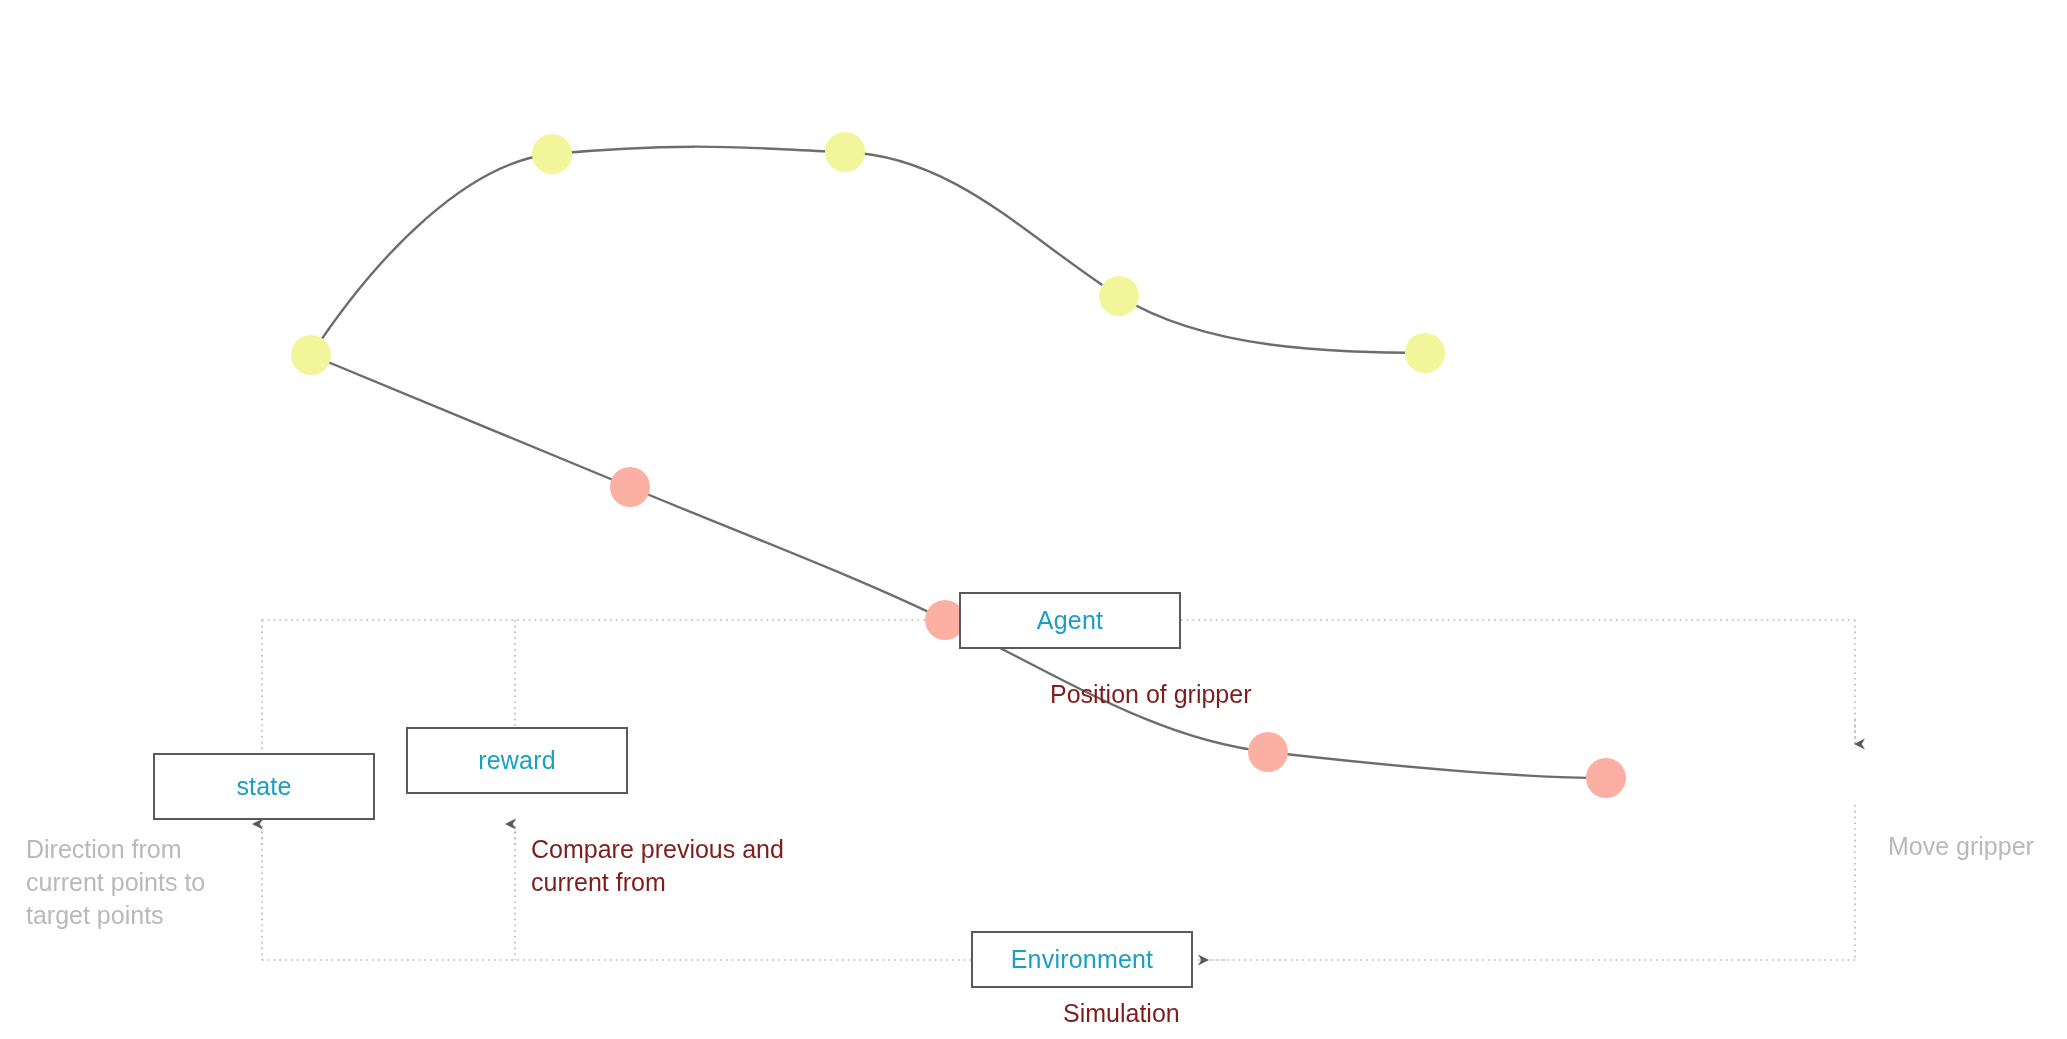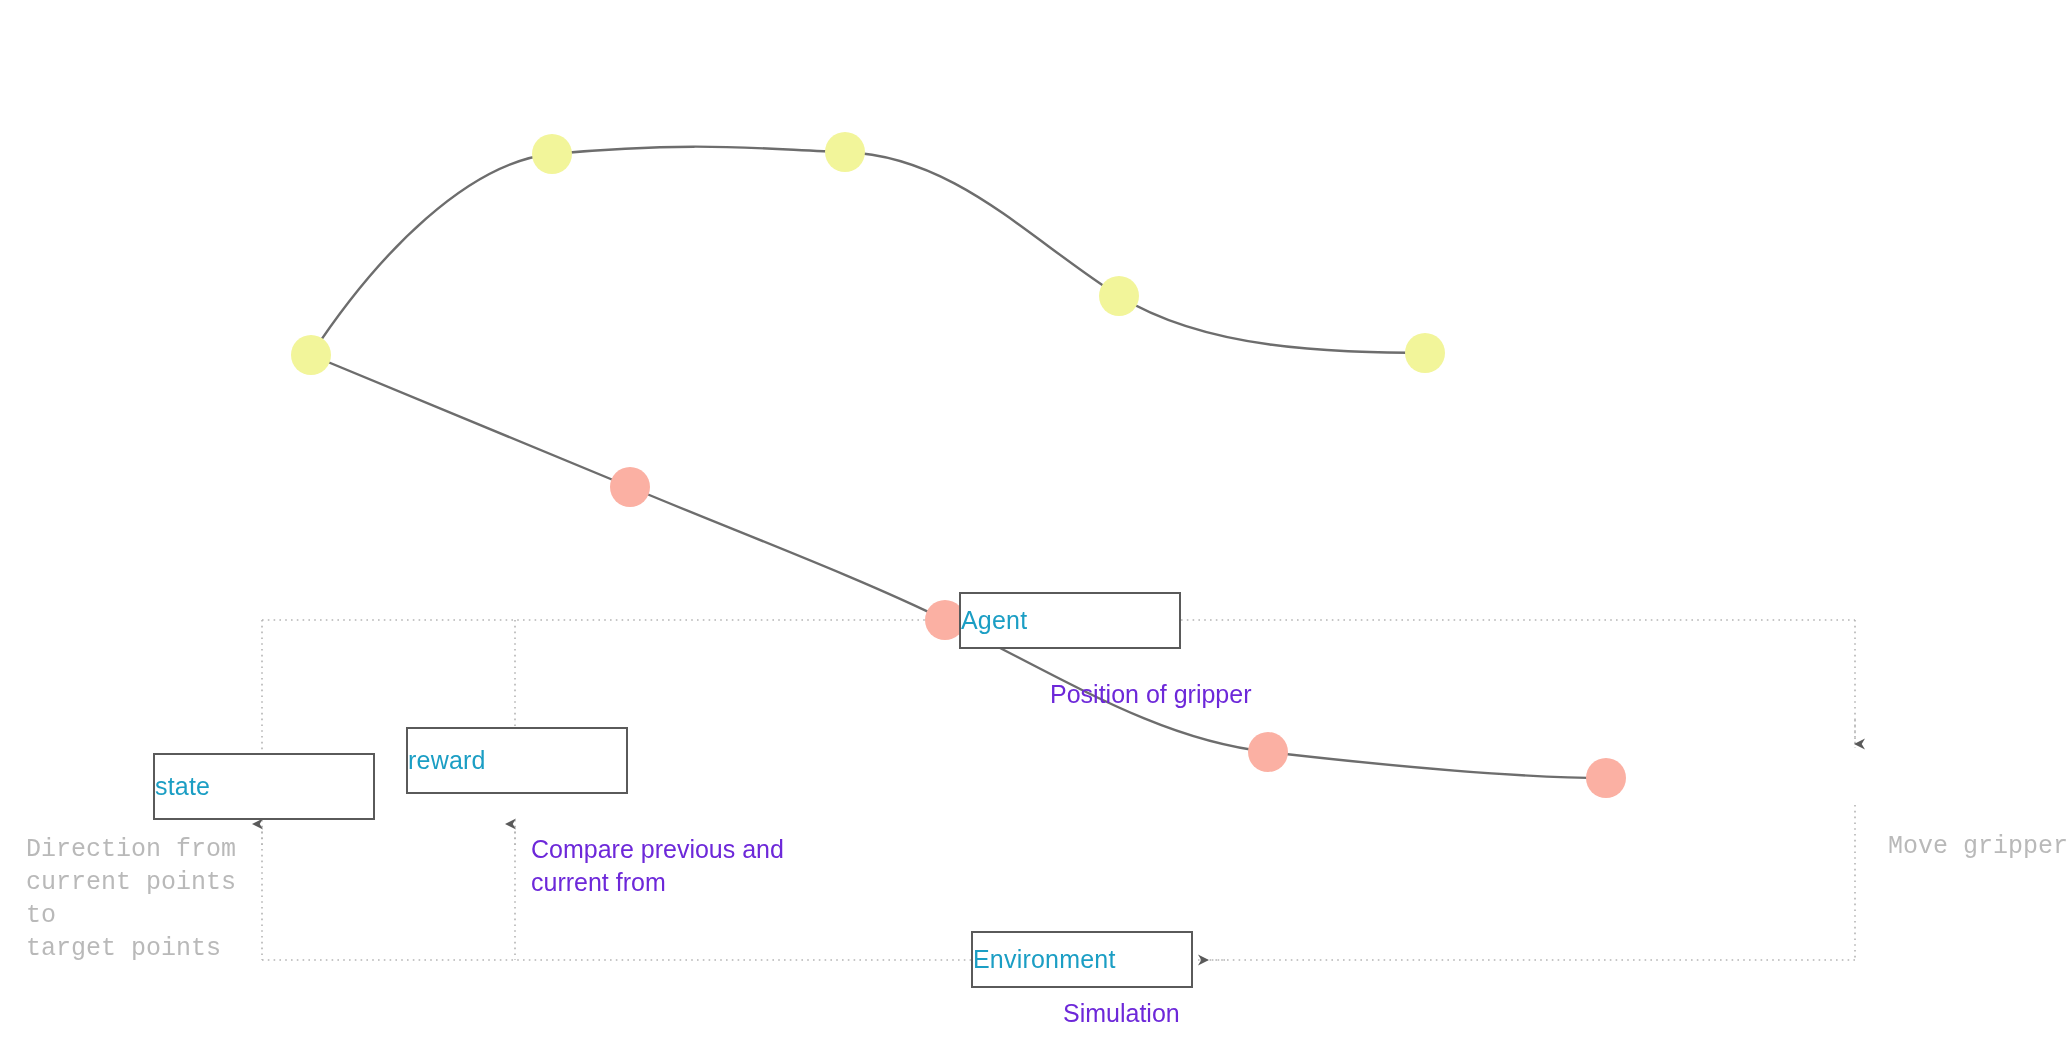--- a/index.html
+++ b/index.html
@@ -24,38 +24,38 @@
     width: 2067px;
     height: 1039px;
   }
   .node-box {
     position: absolute;
     box-sizing: border-box;
     border: 2px solid #5a5a5a;
     background: #ffffff;
     display: flex;
     align-items: center;
-    justify-content: flex-start;
+    justify-content: center;
   }
   .node-label {
     color: #1b9ec4;
     font-size: 25px;
     font-family: "Liberation Sans", sans-serif;
     white-space: nowrap;
     letter-spacing: 0.2px;
   }
   .caption {
     position: absolute;
     font-size: 25px;
     font-family: "Liberation Sans", sans-serif;
     line-height: 1.32;
     white-space: pre-line;
   }
-  .caption.teal { color: #6d28d9; }
-  .caption.gray { color: #b9b9b9; font-family: Liberation Mono, monospace; }
+  .caption.teal { color: #7f1d1d; }
+  .caption.gray { color: #b9b9b9; }
   .dot {
     position: absolute;
     border-radius: 50%;
   }
 </style>
 </head>
 <body>
 
 <div id="canvas">
 

